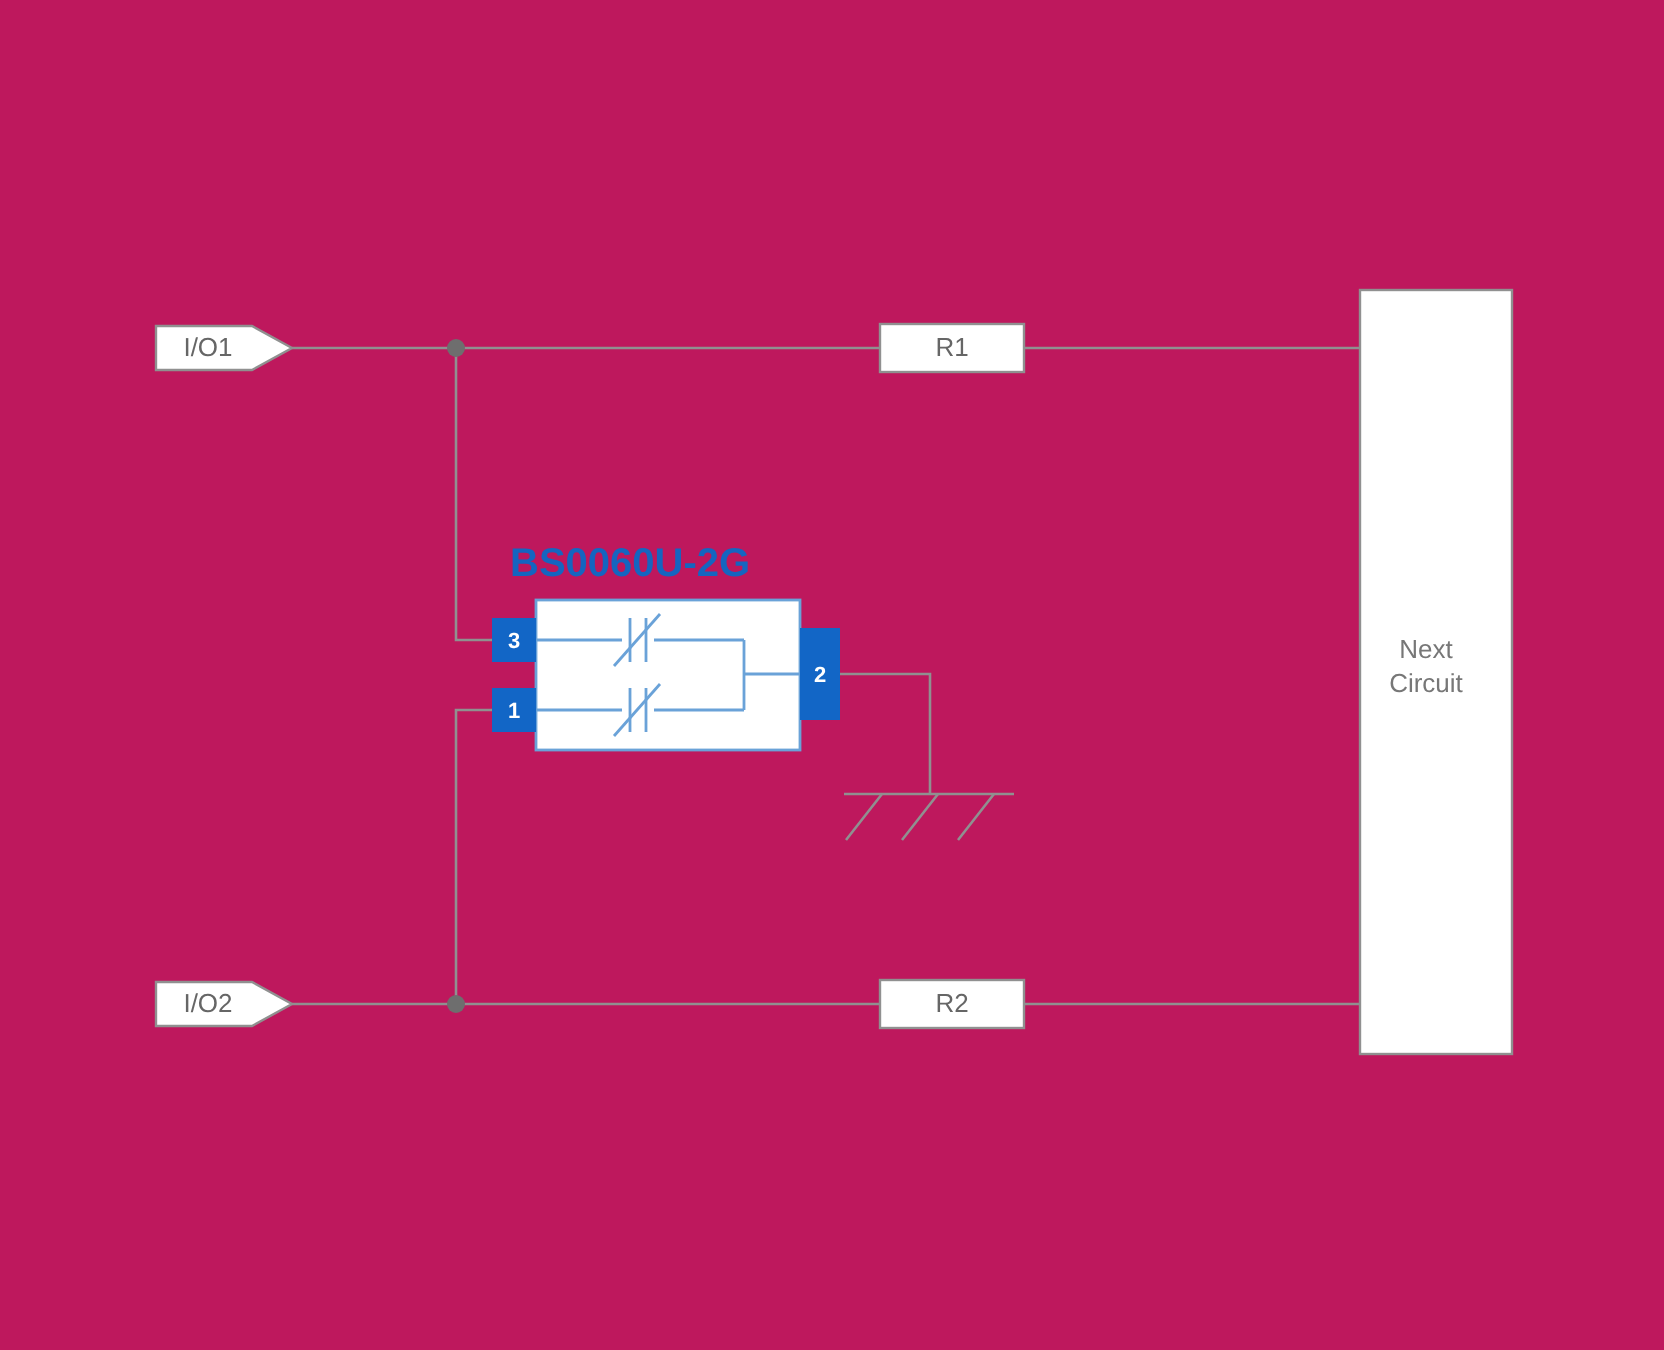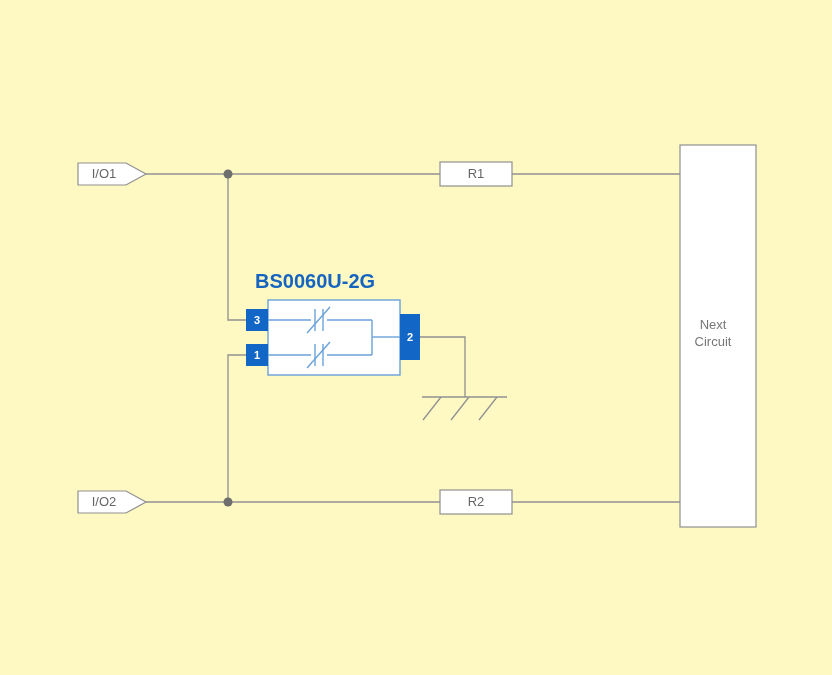--- a/index.html
+++ b/index.html
@@ -4,21 +4,21 @@
 <style>
   html, body {
     margin: 0;
     padding: 0;
     background: #ffffff;
   }
   #stage {
     position: relative;
     width: 832px;
     height: 675px;
-    background: #fef9c3;
+    background: #be185d;
     overflow: hidden;
   }
   svg {
     display: block;
   }
   svg text {
     font-family: "Liberation Sans", sans-serif;
   }
   .label-text {
     font-size: 13px;

